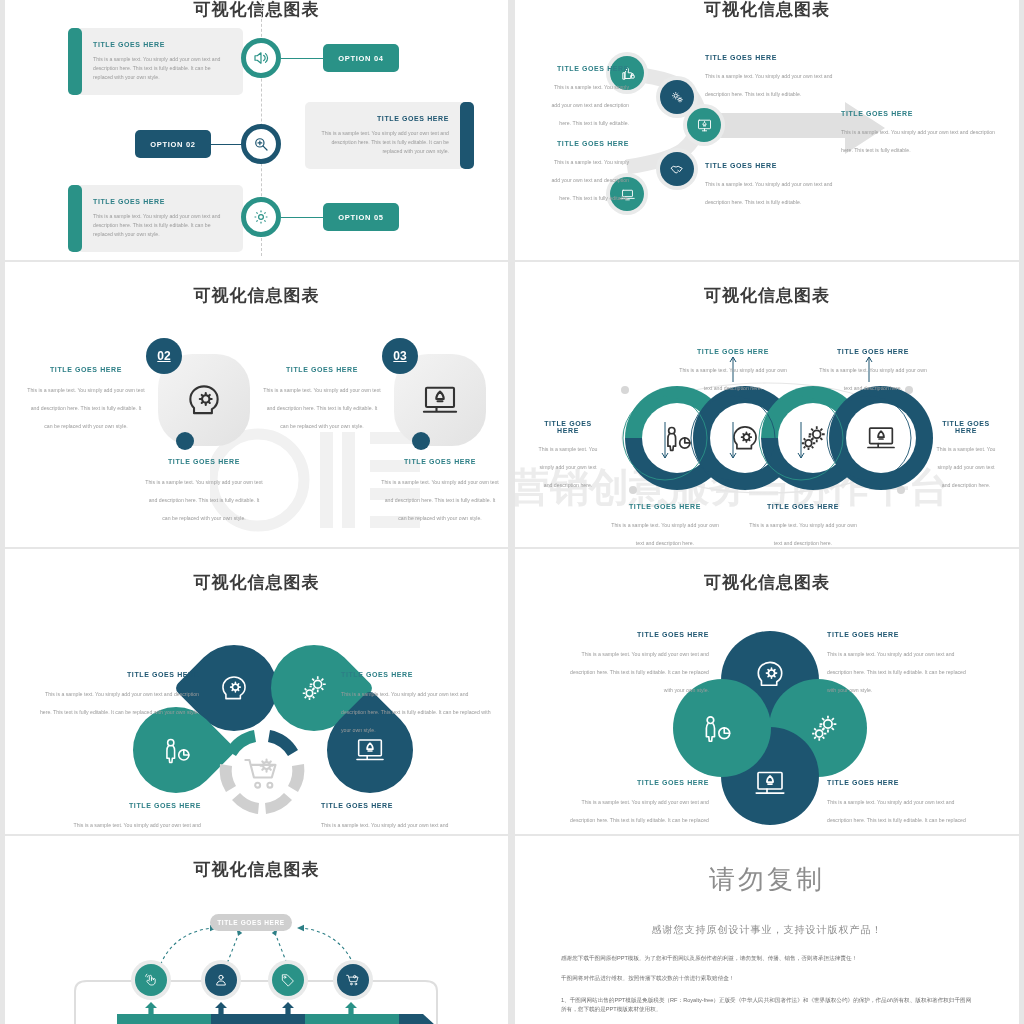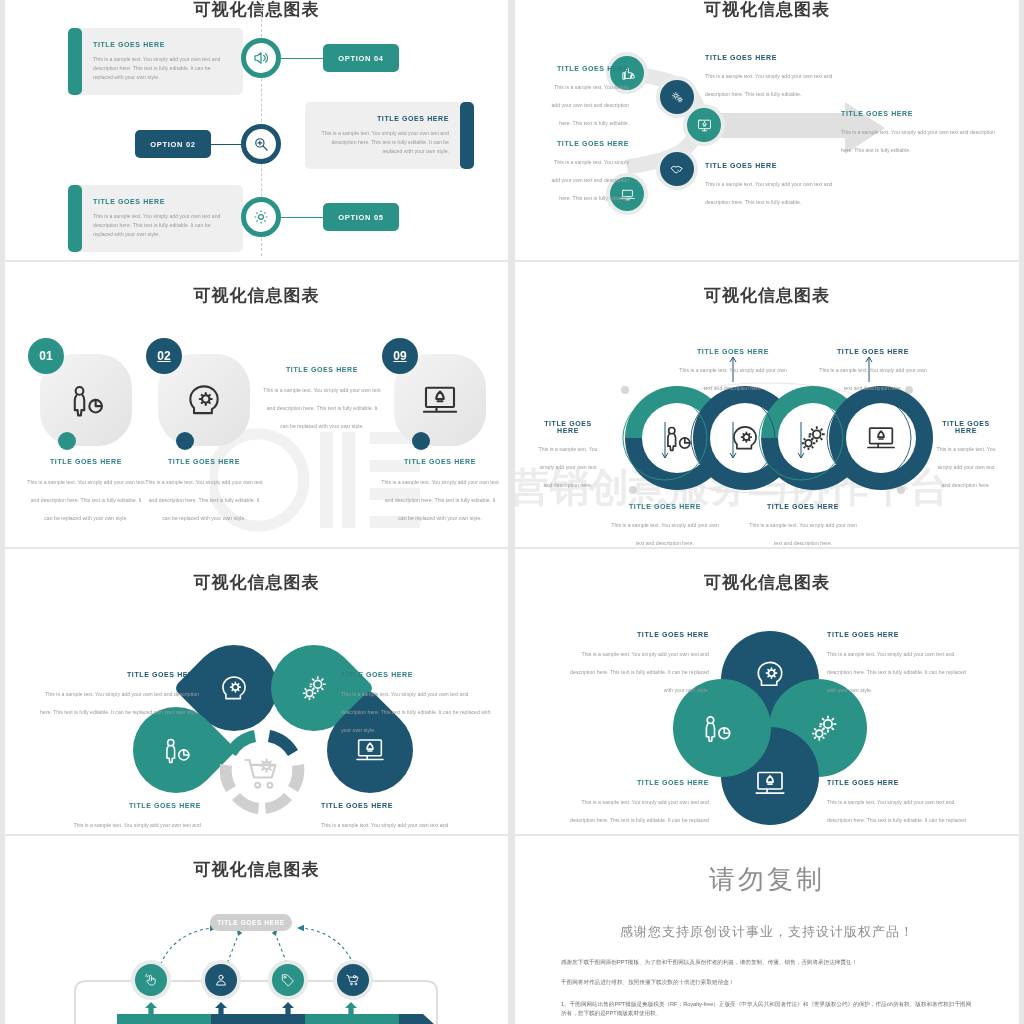--- a/index.html
+++ b/index.html
@@ -168,21 +168,21 @@
     width: 82px; height: 17px;
   }
 
   
   .s8 { padding: 0 46px; }
   .s8 .big {
     text-align: center; font-size: 26px; color: #8d8d8d;
     margin-top: 26px; letter-spacing: 3px; font-weight: 400;
   }
   .s8 .sub {
-    text-align: center; font-size: 13px; color: #8d8d8d;
+    text-align: center; font-size: 10px; color: #8d8d8d;
     margin-top: 26px; letter-spacing: 1px;
   }
   .s8 .para {
     font-size: 5.6px; color: #6d6d6d; line-height: 1.6;
     margin-top: 17px;
   }
   .s8 .para.t2 { margin-top: 11px; }
   .s8 .para.t3 { margin-top: 13px; }
 
   
@@ -341,32 +341,20 @@
       <rect x="110" y="20" width="13" height="96"></rect>
           <rect x="132" y="20" width="13" height="96"></rect>
       <rect x="160" y="20" width="50" height="12"></rect>
           <rect x="160" y="48" width="50" height="12"></rect>
       <rect x="160" y="76" width="50" height="12"></rect>
           <rect x="160" y="104" width="50" height="12"></rect>
     </svg>
   </div>
 
   <div class="item" style="left:22px; top:92px;">
-    <div class="dia">
-      <div class="numb teal">01</div>
-      <div class="dot teal"></div>
-      <span>
-        <svg width="42" height="42" viewBox="0 0 24 24" fill="none" stroke="#333" stroke-width="1.2" stroke-linecap="round" stroke-linejoin="round">
-          <path d="M8.3 4.6a2.2 2.2 0 1 1 0 4.4 2.2 2.2 0 0 1 0-4.4z"></path>
-              <path d="M6.6 9.2c-.7.8-1 1.9-1 3v5.6h1.6l.3 3h1.6l.3-3h1.6v-5.6c0-1.1-.3-2.2-1-3"></path>
-          <circle cx="17.5" cy="15.5" r="3.6"></circle>
-              <path d="M17.5 11.9v3.6h3.6"></path>
-        </svg>
-      </span>
-    </div>
     <div class="cap">
       <span class="tgh">TITLE GOES HERE</span>
       <span class="body-txt">This is a sample text. You simply add your own text and description here. This text is fully editable. It can be replaced with your own style.</span>
     </div>
   </div>
 
   <div class="item" style="left:140px; top:92px;">
     <div class="dia">
       <div class="numb navy">02</div>
       <div class="dot navy"></div>
@@ -386,21 +374,21 @@
 
   <div class="item" style="left:258px; top:92px;">
     <div class="cap">
       <span class="tgh">TITLE GOES HERE</span>
       <span class="body-txt">This is a sample text. You simply add your own text and description here. This text is fully editable. It can be replaced with your own style.</span>
     </div>
   </div>
 
   <div class="item" style="left:376px; top:92px;">
     <div class="dia">
-      <div class="numb navy">09</div>
+      <div class="numb navy">03</div>
       <div class="dot navy"></div>
       <span>
         <svg width="42" height="42" viewBox="0 0 24 24" fill="none" stroke="#333" stroke-width="1.2" stroke-linecap="round" stroke-linejoin="round">
           <rect x="4" y="5" width="16" height="11" rx="0.6"></rect>
               <path d="M2.8 18.7h18.4M10 16v2.7"></path>
           <path d="M12 7.2c1.5 1.2 2.1 2.7 2.1 4.2H9.9c0-1.5.6-3 2.1-4.2z"></path>
               <path d="M10.6 12.7h2.8"></path>
         </svg>
       </span>
     </div>

